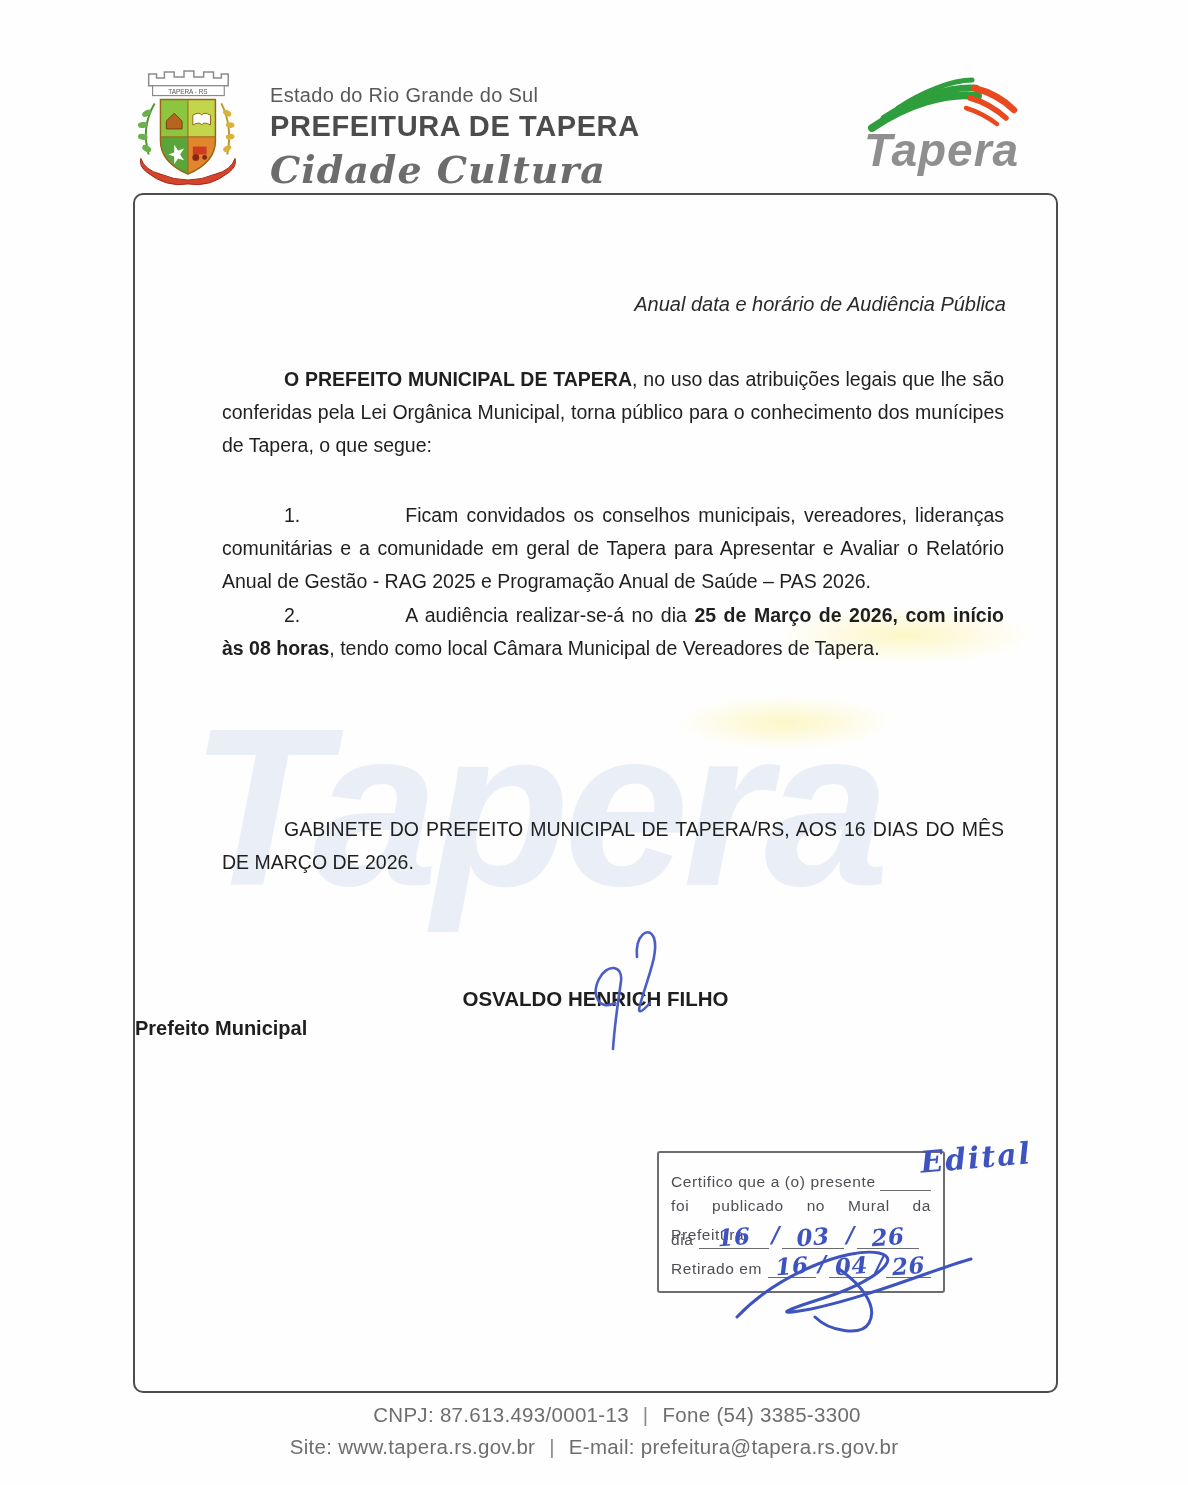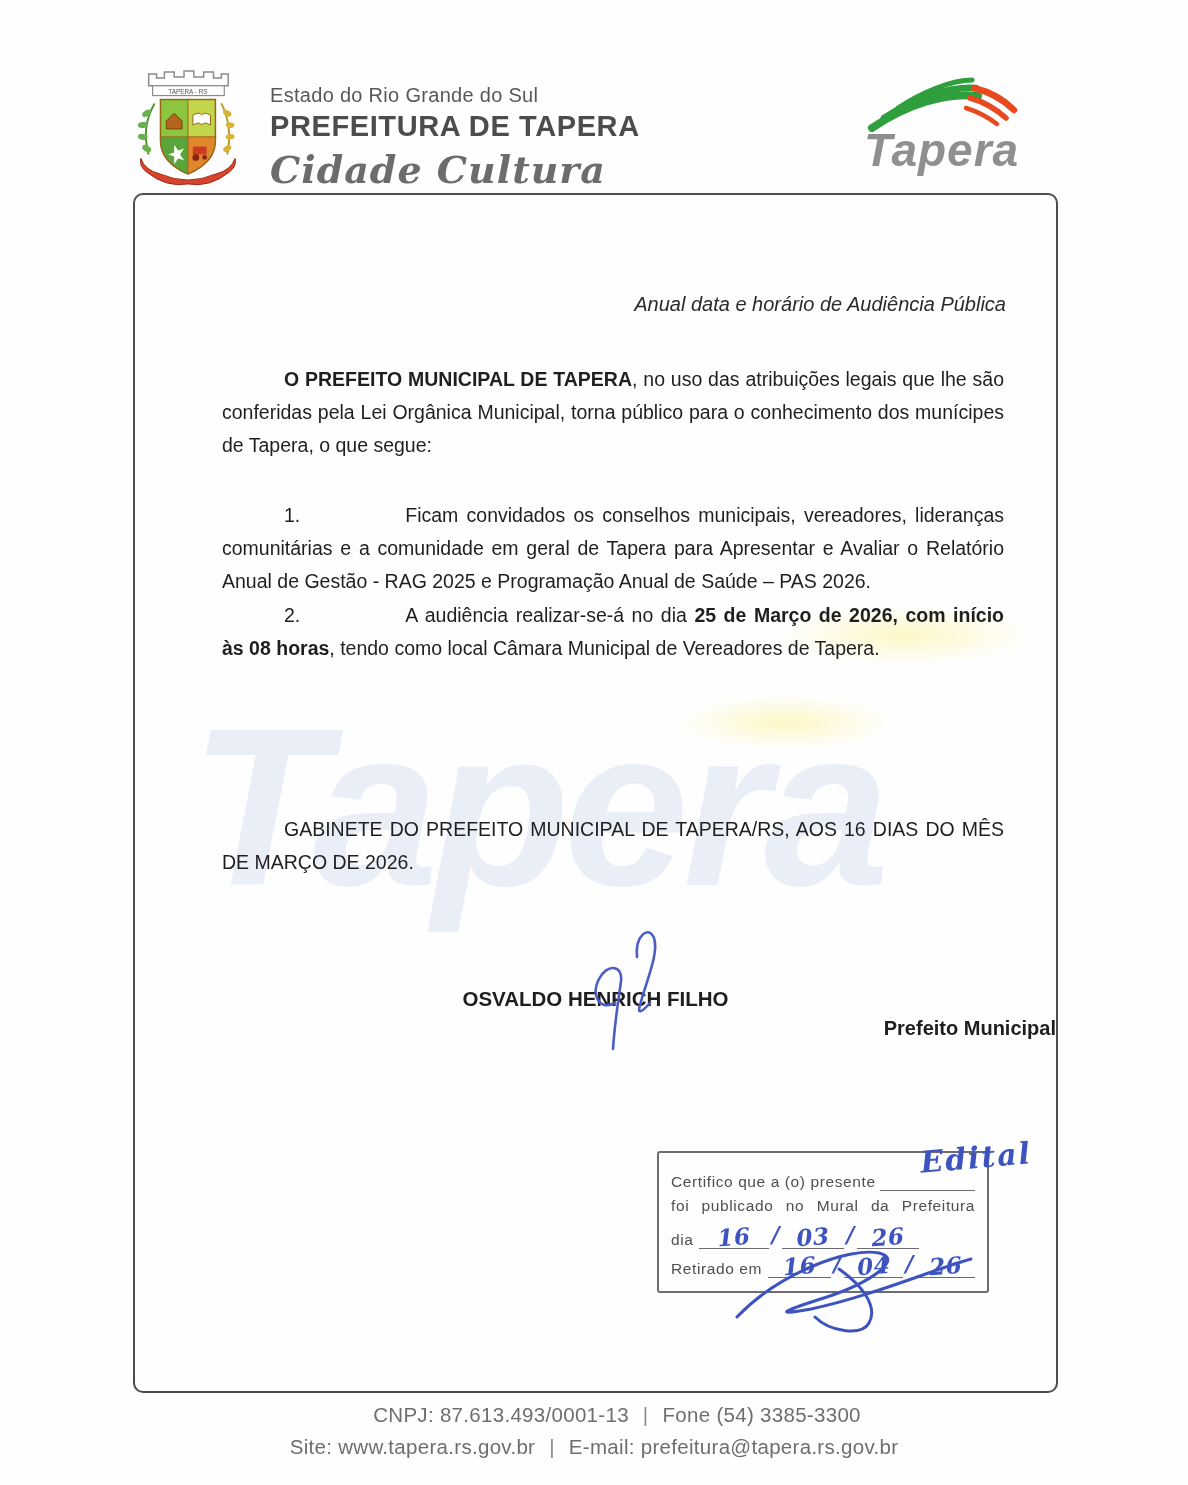--- a/index.html
+++ b/index.html
@@ -49,26 +49,26 @@
   .p-item2    { top:404px; }
   .p-item3    { top:482px; }
   .p-gabinete { top:618px; }
   .item-gap { display:inline-block; width:105px; }
   b { font-weight:bold; }
 
   
   .sig-stroke { position:absolute; left:428px; top:716px; width:140px; height:150px; z-index:3; }
   .sig-name { position:absolute; top:792px; left:0; width:100%; text-align:center;
               font-weight:bold; font-size:20.5px; color:#1e1e1e; z-index:1; }
-  .sig-role { position:absolute; top:822px; left:0; width:100%; text-align:right;
+  .sig-role { position:absolute; top:822px; left:0; width:100%; text-align:left;
               font-weight:bold; font-size:20px; color:#1e1e1e; z-index:1; }
 
   
   .stamp {
-    position:absolute; left:522px; top:956px; width:332px; height:142px;
+    position:absolute; left:522px; top:956px; width:288px; height:142px;
     border:2px solid rgba(60,60,65,0.75); border-radius:3px;
     padding:9px 12px 0 12px; z-index:2;
     font-size:15.5px; color:#4e4e55; letter-spacing:.6px;
   }
   .stamp-line { display:flex; align-items:flex-end; height:29px; white-space:nowrap; }
   .stamp-fill { flex:1 1 auto; border-bottom:1.5px solid rgba(70,70,75,0.8);
                 margin-left:4px; position:relative; height:100%; }
   .stamp-spread { display:block; height:29px; line-height:29px; text-align:justify; text-align-last:justify; }
   .blank { display:inline-block; border-bottom:1.5px solid rgba(70,70,75,0.8);
            width:56px; height:100%; position:relative; text-align:center; }

